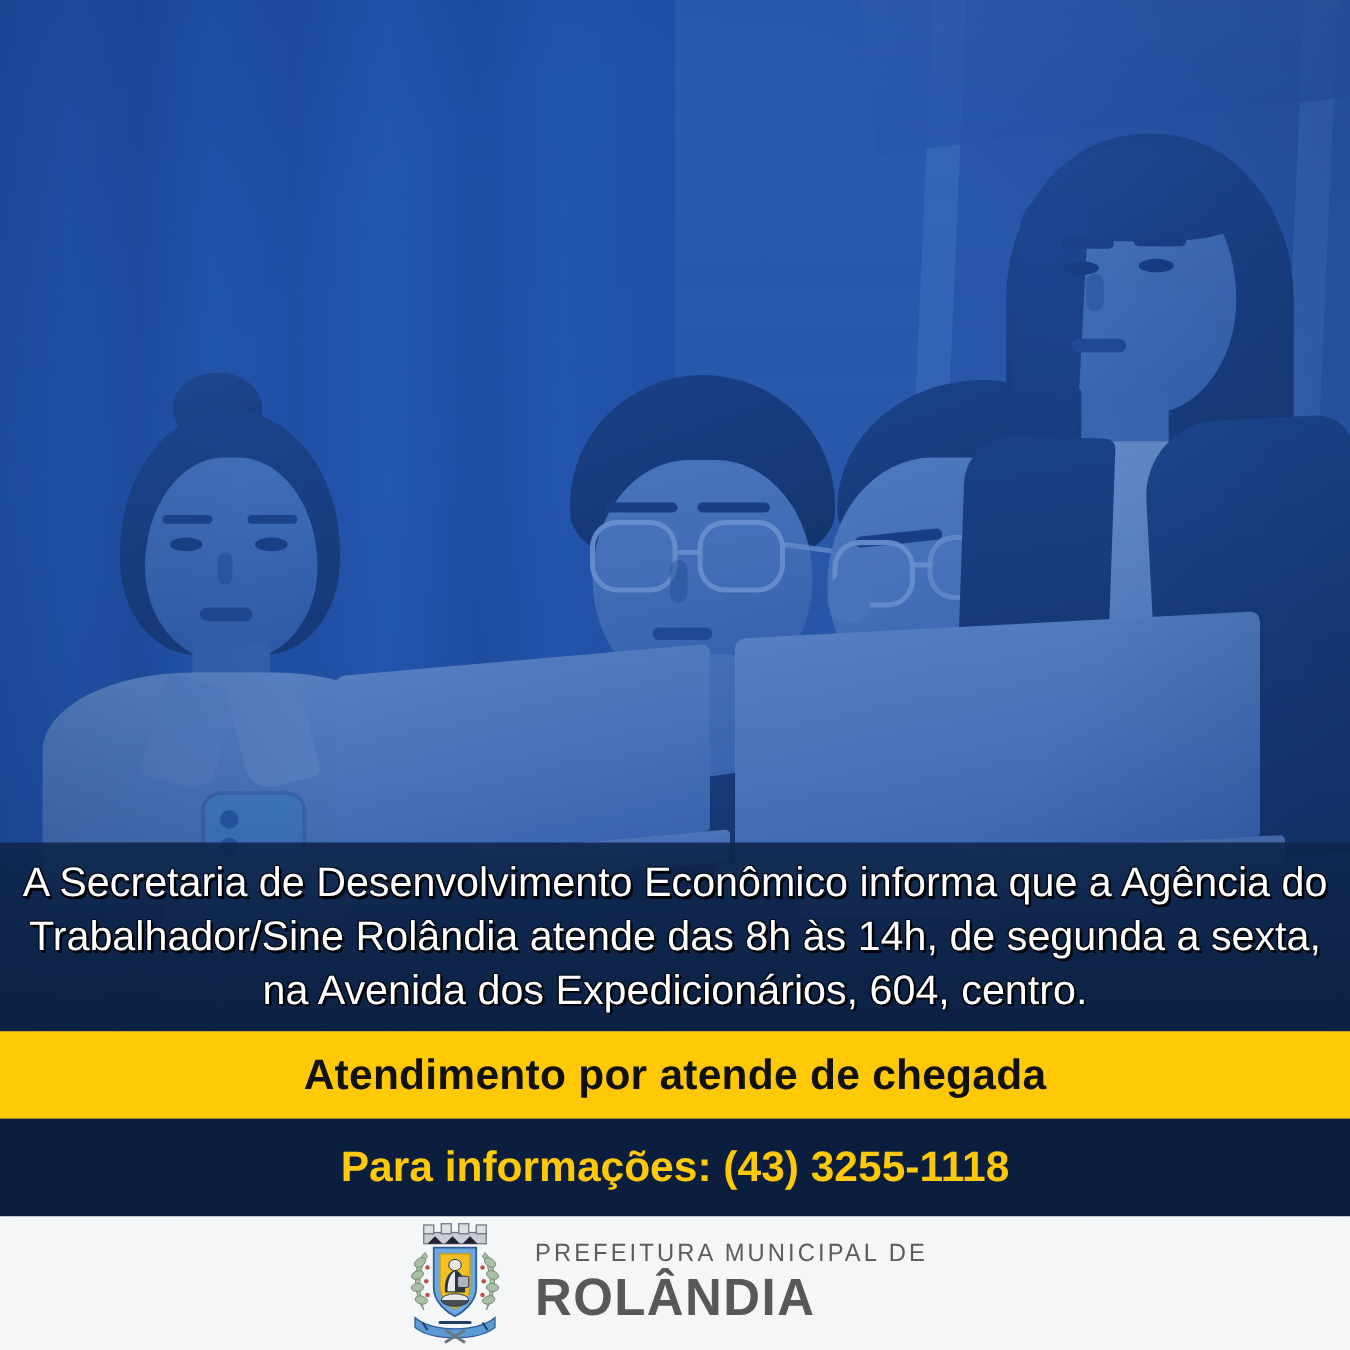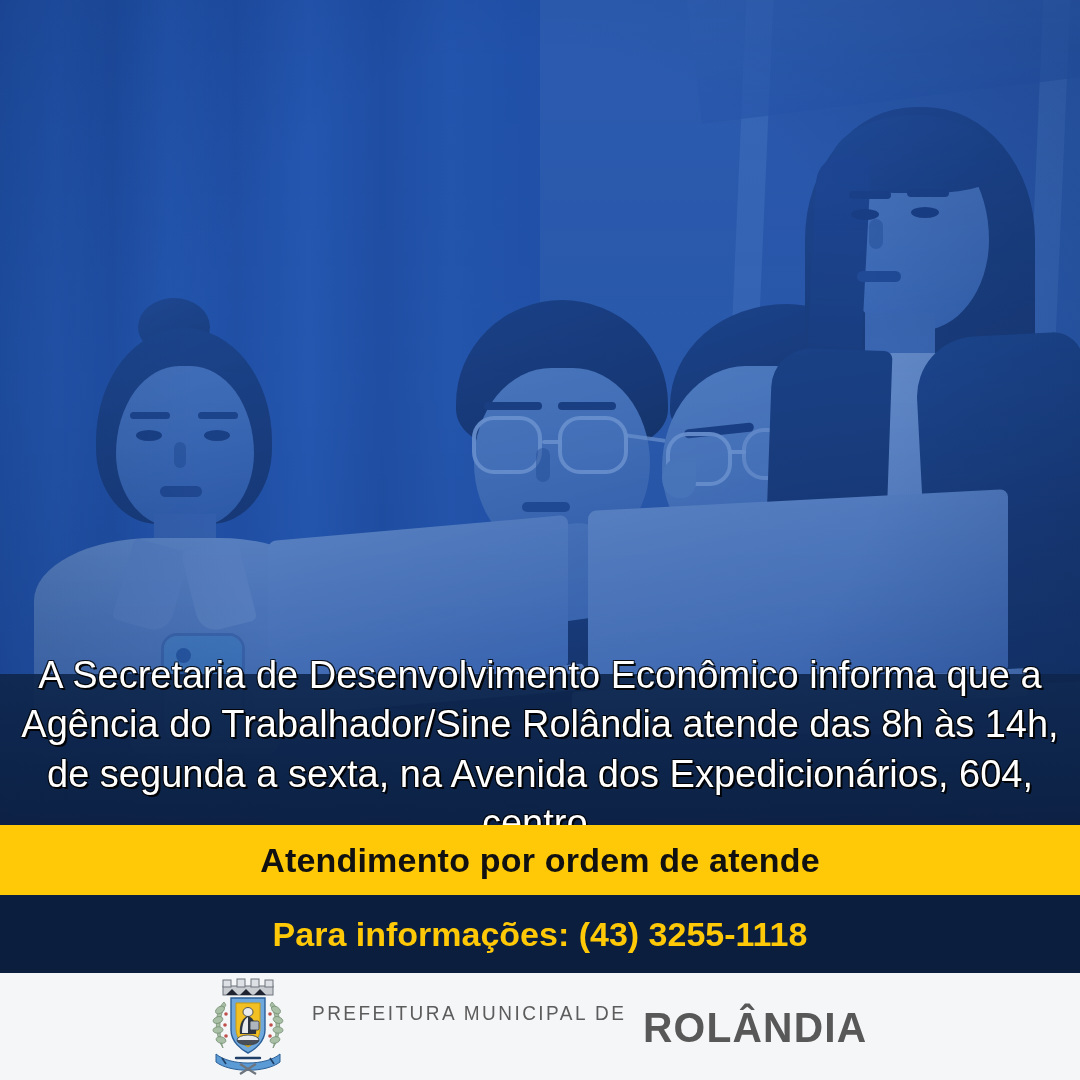--- a/index.html
+++ b/index.html
@@ -290,21 +290,21 @@
 
   
   .band-info {
     position:absolute; left:0; top:674px; width:1080px; height:151px;
     background:linear-gradient(180deg,rgba(14,38,76,.90) 0%,rgba(11,31,64,.94) 100%);
     display:flex; align-items:center; justify-content:center;
     z-index:6;
   }
   .band-info p {
     color:#FFFFFF;
-    font-size:38px;
+    font-size:33px;
     line-height:1.30;
     text-align:center;
     padding:0 18px;
     text-shadow:
       2px 2px 0 rgba(0,0,0,.9),
       -1px 1px 0 rgba(0,0,0,.7),
       1px -1px 0 rgba(0,0,0,.7),
       -1px -1px 0 rgba(0,0,0,.7);
   }
 
@@ -335,21 +335,21 @@
 
   
   .footer {
     position:absolute; left:0; top:973px; width:1080px; height:107px;
     background:#F5F6F8;
     display:flex; align-items:center; justify-content:center;
     gap:22px;
     z-index:6;
   }
   .crest { width:84px; height:98px; display:block; }
-  .logo-text { display:flex; flex-direction:row; justify-content:center; }
+  .logo-text { display:flex; flex-direction:column; justify-content:center; }
   .logo-top {
     font-size:20px; color:#5C5C5C; letter-spacing:2.6px;
     font-stretch:condensed; line-height:1;
     transform:scaleX(.95); transform-origin:left center;
   }
   .logo-bottom {
     font-size:42px; color:#585858; font-weight:bold;
     letter-spacing:1.2px; line-height:1.05; margin-top:3px;
     transform:scaleX(.97); transform-origin:left center;
   }
@@ -458,21 +458,21 @@
     <div class="duotone2"></div>
     <div class="vignette"></div>
   </div>
 
 
   <div class="band-info">
     <p>A Secretaria de Desenvolvimento Econômico informa que a Agência do Trabalhador/Sine Rolândia atende das 8h às 14h, de segunda a sexta, na Avenida dos Expedicionários, 604, centro.</p>
   </div>
 
   <div class="band-yellow">
-    <span>Atendimento por ordem de atende</span>
+    <span>Atendimento por atende de chegada</span>
   </div>
 
   <div class="band-navy">
     <span>Para informações: (43) 3255-1118</span>
   </div>
 
   <div class="footer">
 
     <svg class="crest" viewBox="0 0 84 98">
 

